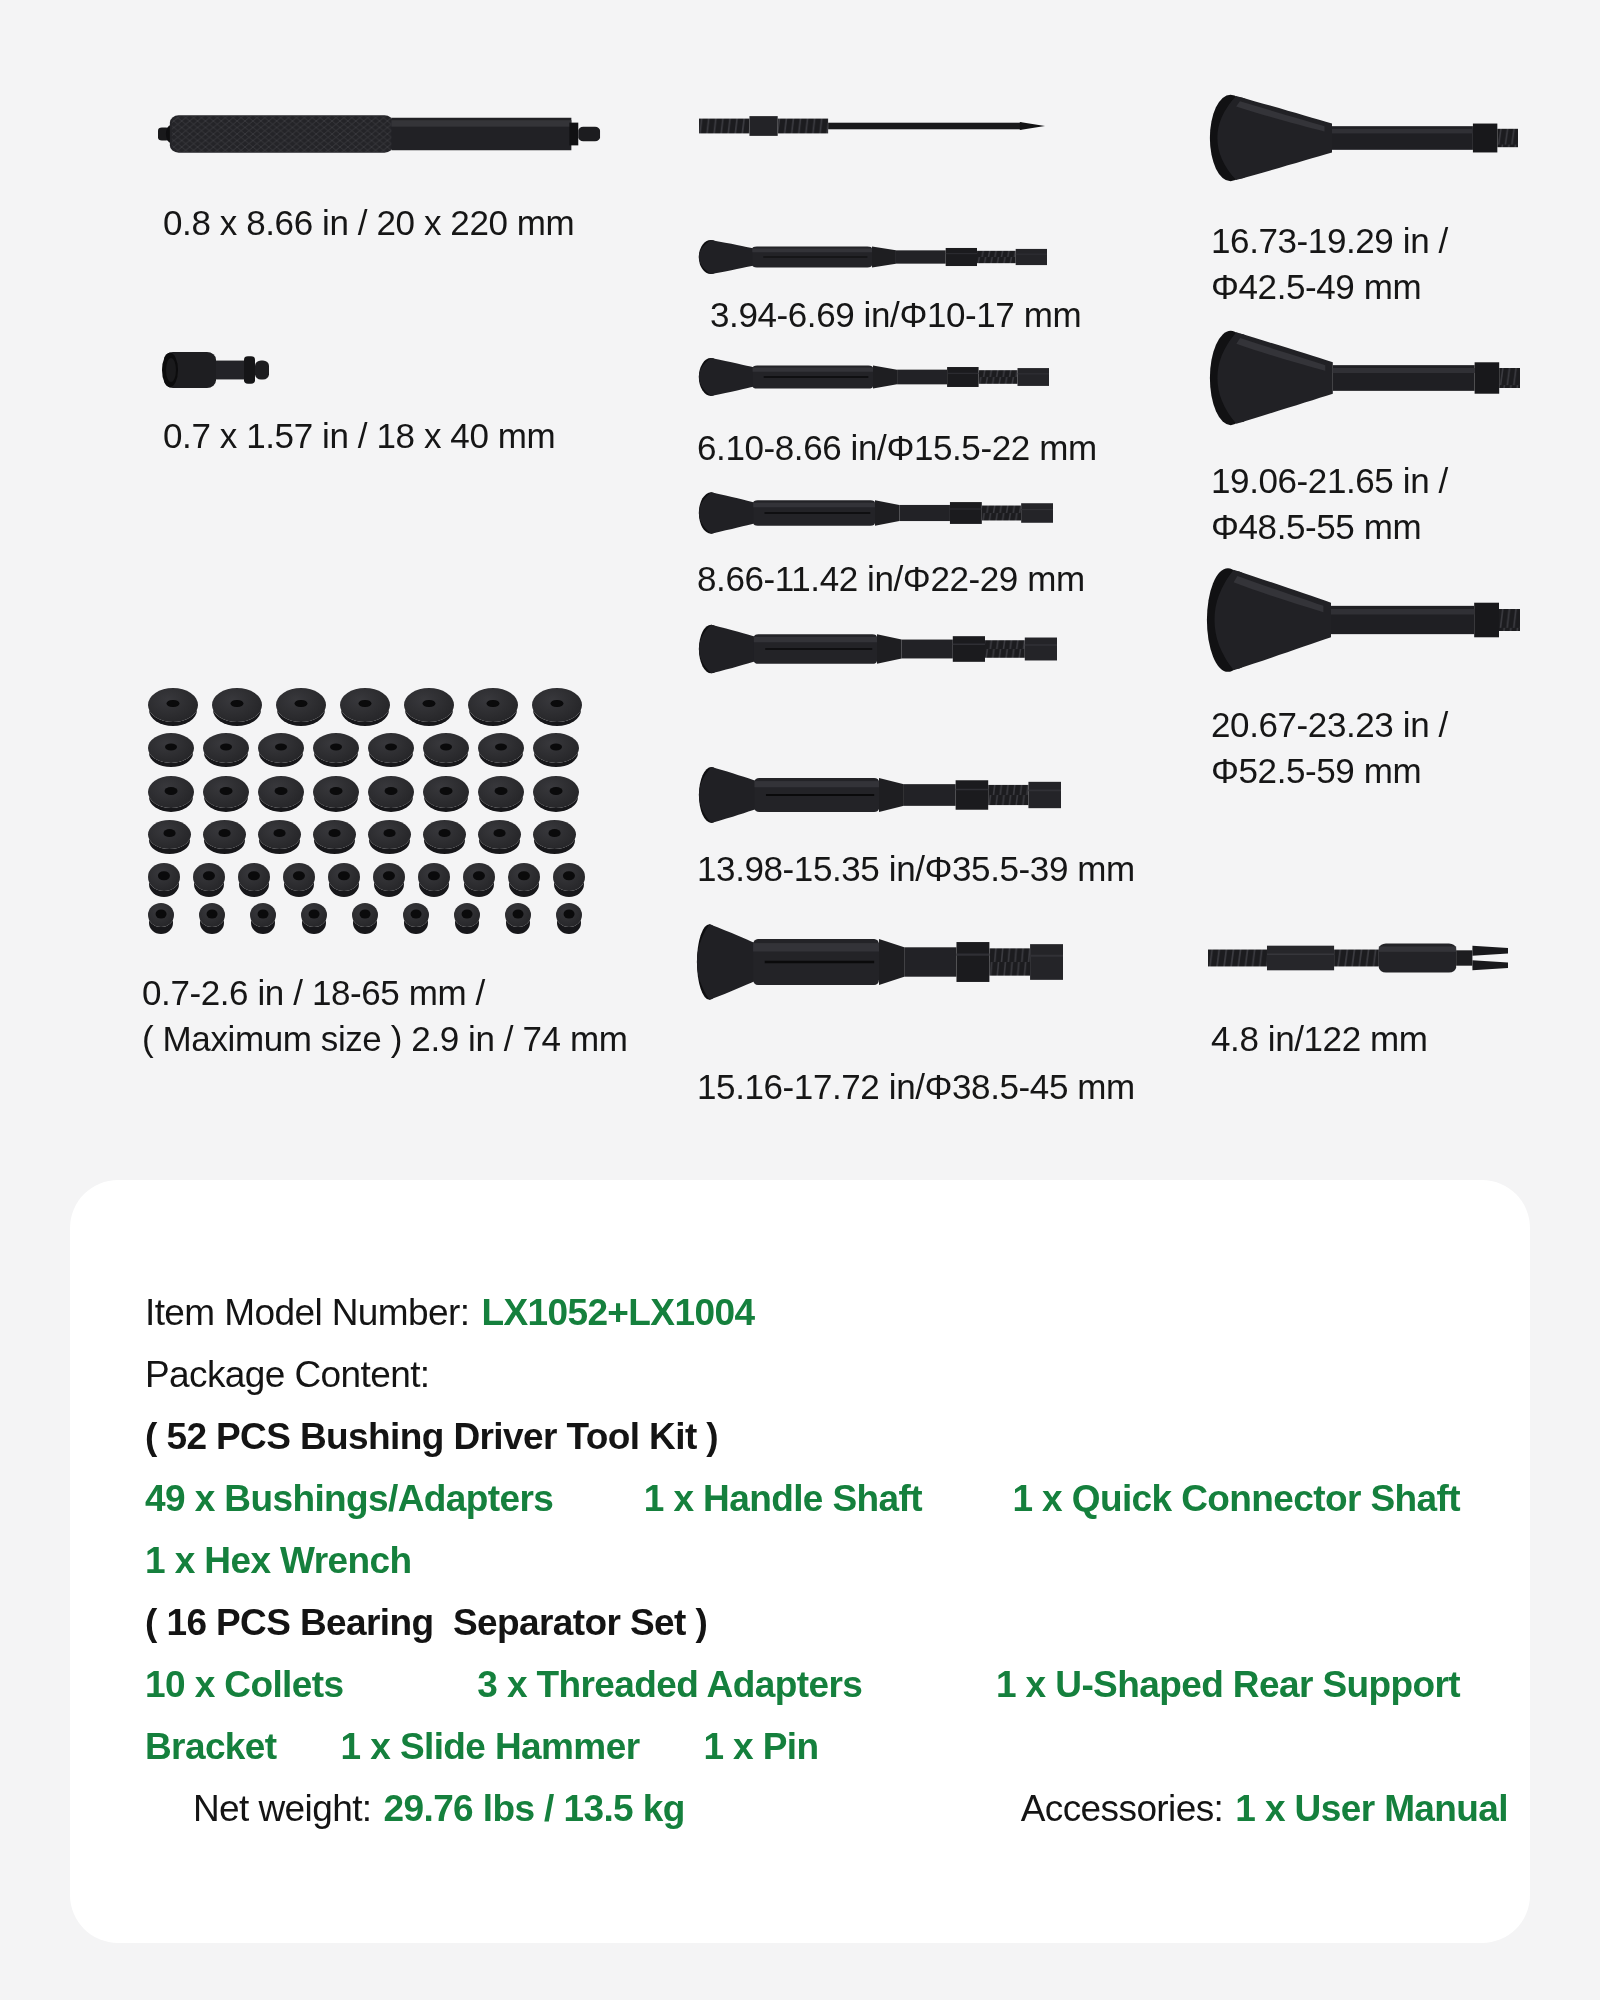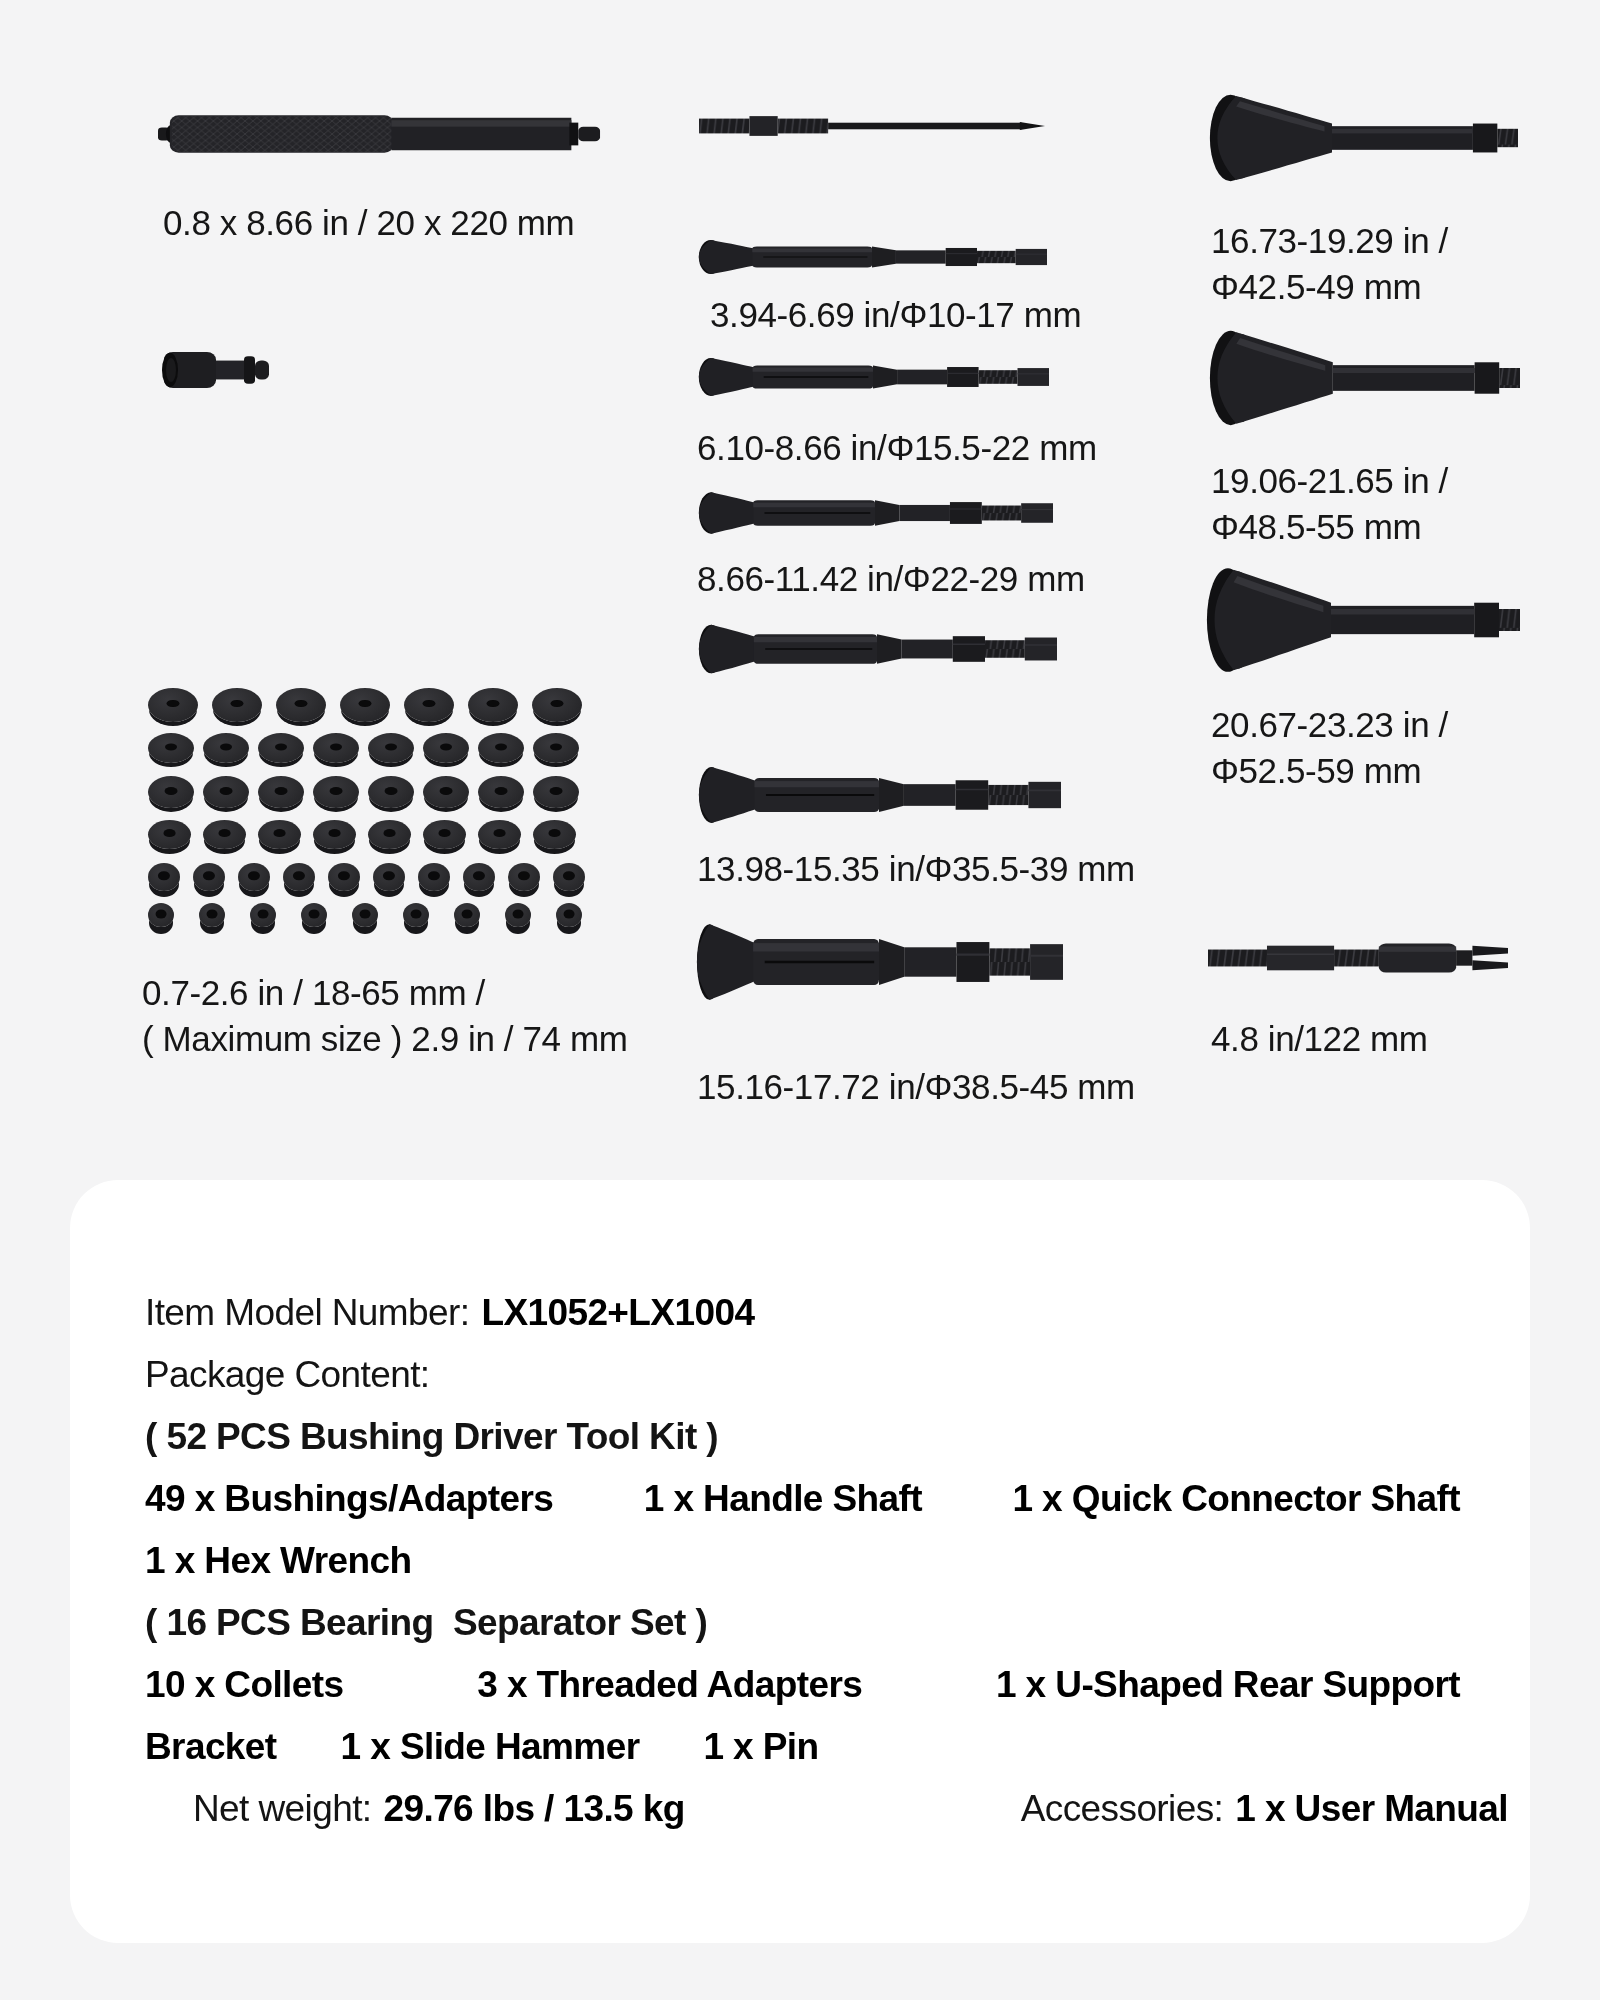--- a/index.html
+++ b/index.html
@@ -33,21 +33,21 @@
     position:absolute;left:70px;top:1180px;width:1460px;height:763px;
     background:#ffffff;border-radius:48px;
   }
   .iline{
     position:absolute;left:75px;width:1315px;
     font-size:37px;line-height:50px;letter-spacing:-0.6px;
     white-space:nowrap;
   }
   .blk{font-weight:500;color:#141414;}
   .bold{font-weight:700;color:#141414;}
-  .org{font-weight:700;color:#000000;}
+  .org{font-weight:700;color:#15803d;}
   .val{margin-left:12px;}
   .pre{white-space:pre;}
   .flexline{display:flex;flex-wrap:nowrap;}
   .between{justify-content:space-between;}
   .gap64{column-gap:64px;}
   .chunk{white-space:nowrap;}
   .rowline{display:flex;margin-left:48px;}
   .push-right{margin-left:auto;}
   .hidden-defs{position:absolute;width:0;height:0;overflow:hidden;}
 </style>
@@ -136,20 +136,21 @@
 <div class="scene">
 
   <svg class="tool" viewBox="0 0 450 64" preserveAspectRatio="none" style="left:158px;top:108px;width:445px;height:52px">
       <use href="#sym-handle"></use>
     </svg>
   <div class="lbl" style="left:163px;top:200px">0.8 x 8.66 in / 20 x 220 mm</div>
 
   <svg class="tool" viewBox="0 0 112 56" preserveAspectRatio="none" style="left:160px;top:346px;width:112px;height:48px">
       <use href="#sym-adapter"></use>
     </svg>
+  <div class="lbl" style="left:163px;top:413px">0.7 x 1.57 in / 18 x 40 mm</div>
 
   <div class="bushings">
       <div class="disc-row" style="top: 0px; gap: 14px;">
         <span class="disc" style="width: 50px; height: 34px; box-shadow: rgb(23, 23, 26) 0px 5px 0px -1px;">
           <span class="hole" style="width: 26%; height: 23%;"></span>
         </span>
         <span class="disc" style="width: 50px; height: 34px; box-shadow: rgb(23, 23, 26) 0px 5px 0px -1px;">
           <span class="hole" style="width: 26%; height: 23%;"></span>
         </span>
         <span class="disc" style="width: 50px; height: 34px; box-shadow: rgb(23, 23, 26) 0px 5px 0px -1px;">

